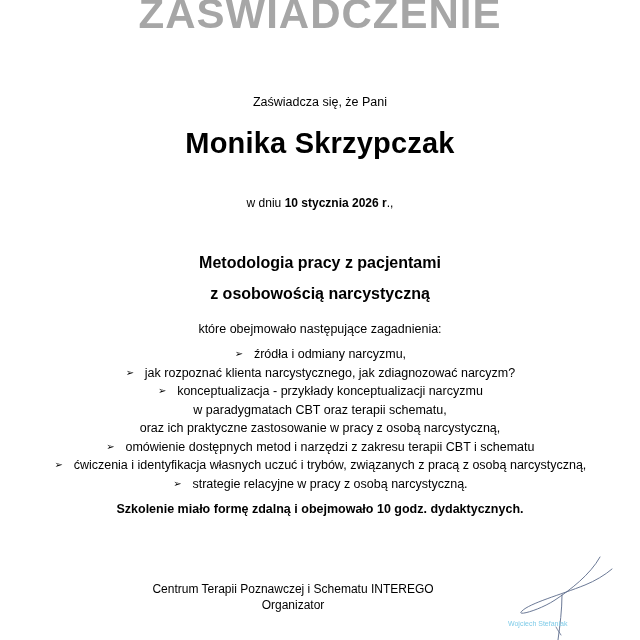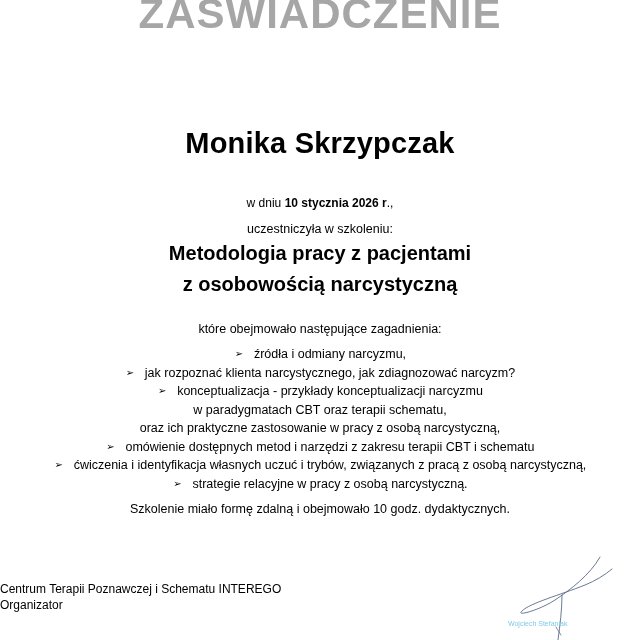--- a/index.html
+++ b/index.html
@@ -52,22 +52,22 @@
       font-size: 12px;
       line-height: 16px;
     }
     .date-line b { font-weight: bold; }
     .participated {
       top: 221px;
       font-size: 12.5px;
       line-height: 16px;
     }
     .course-title {
-      top: 238px;
-      font-size: 20px;
+      top: 247px;
+      font-size: 16px;
       font-weight: bold;
       line-height: 31px;
     }
     .topics-intro {
       top: 321px;
       font-size: 12.5px;
       line-height: 16px;
     }
     .topics {
       top: 345px;
@@ -83,28 +83,28 @@
       width: 10px;
       margin-right: 10px;
       font-size: 10px;
       vertical-align: 1px;
     }
     .summary {
       top: 499px;
       font-size: 12.5px;
       line-height: 20px;
     }
-    .summary .row { display: block; }
+    .summary .row { display: block; font-weight: bold; }
     .summary .row.indent { padding-left: 20px; }
     .org {
       position: absolute;
       top: 581px;
       left: 0;
       width: 586px;
-      text-align: left;
+      text-align: center;
       font-size: 12px;
       line-height: 16px;
       white-space: nowrap;
     }
     .org .row { display: block; }
     .signature {
       position: absolute;
       left: 500px;
       top: 555px;
       width: 140px;
@@ -119,28 +119,28 @@
       white-space: nowrap;
     }
   </style>
 </head>
 <body>
 
 <div class="page">
 
   <div class="abs title">ZAŚWIADCZENIE</div>
 
+  <div class="abs intro">Zaświadcza się, że Pani</div>
 
   <div class="abs name">Monika Skrzypczak</div>
 
   <div class="abs date-line">
     <span>w dniu </span><b>10 stycznia 2026 r</b><span>.,</span>
   </div>
 
-  <div class="abs participated">uczestniczyła w szkoleniu:</div>
 
   <div class="abs course-title">
     <div>Metodologia pracy z pacjentami</div>
     <div>z osobowością narcystyczną</div>
   </div>
 
   <div class="abs topics-intro">które obejmowało następujące zagadnienia:</div>
 
   <div class="abs topics" id="topics-list">
       <span class="row"><span class="bullet">➢</span><span>źródła i odmiany narcyzmu,</span></span>

